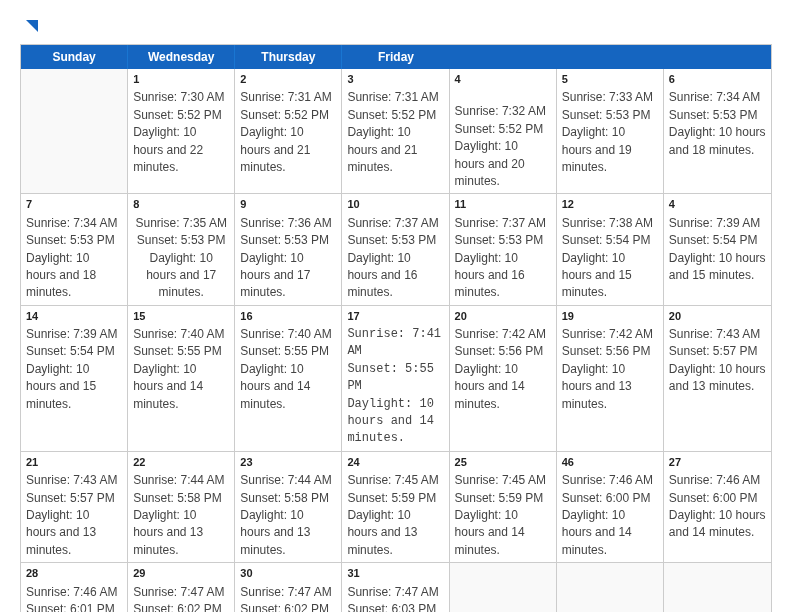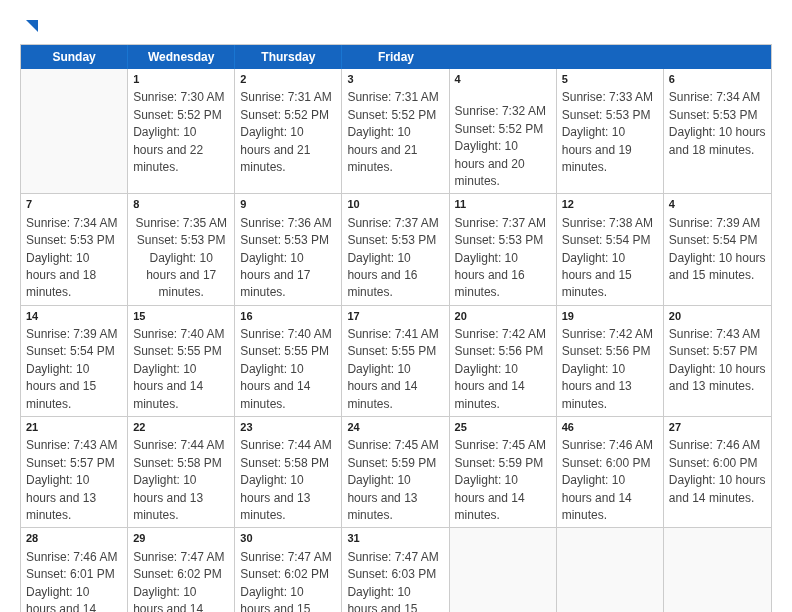--- a/index.html
+++ b/index.html
@@ -226,21 +226,21 @@
 Daylight: 10 hours and 14 minutes.</div>
           </div>
           <div class="cal-cell">
             <span class="day-num">16</span>
             <div class="cell-info" style="white-space: pre-wrap;">Sunrise: 7:40 AM
 Sunset: 5:55 PM
 Daylight: 10 hours and 14 minutes.</div>
           </div>
           <div class="cal-cell">
             <span class="day-num">17</span>
-            <div class="cell-info" style="white-space: pre-wrap;">Sunrise: 7:41 AM
+            <div class="cell-info" style="white-space: pre-wrap; font-family: Liberation Mono, monospace;">Sunrise: 7:41 AM
 Sunset: 5:55 PM
 Daylight: 10 hours and 14 minutes.</div>
           </div>
           <div class="cal-cell">
             <span class="day-num">20</span>
             <div class="cell-info" style="white-space: pre-wrap;">Sunrise: 7:42 AM
 Sunset: 5:56 PM
 Daylight: 10 hours and 14 minutes.</div>
           </div>
           <div class="cal-cell">

